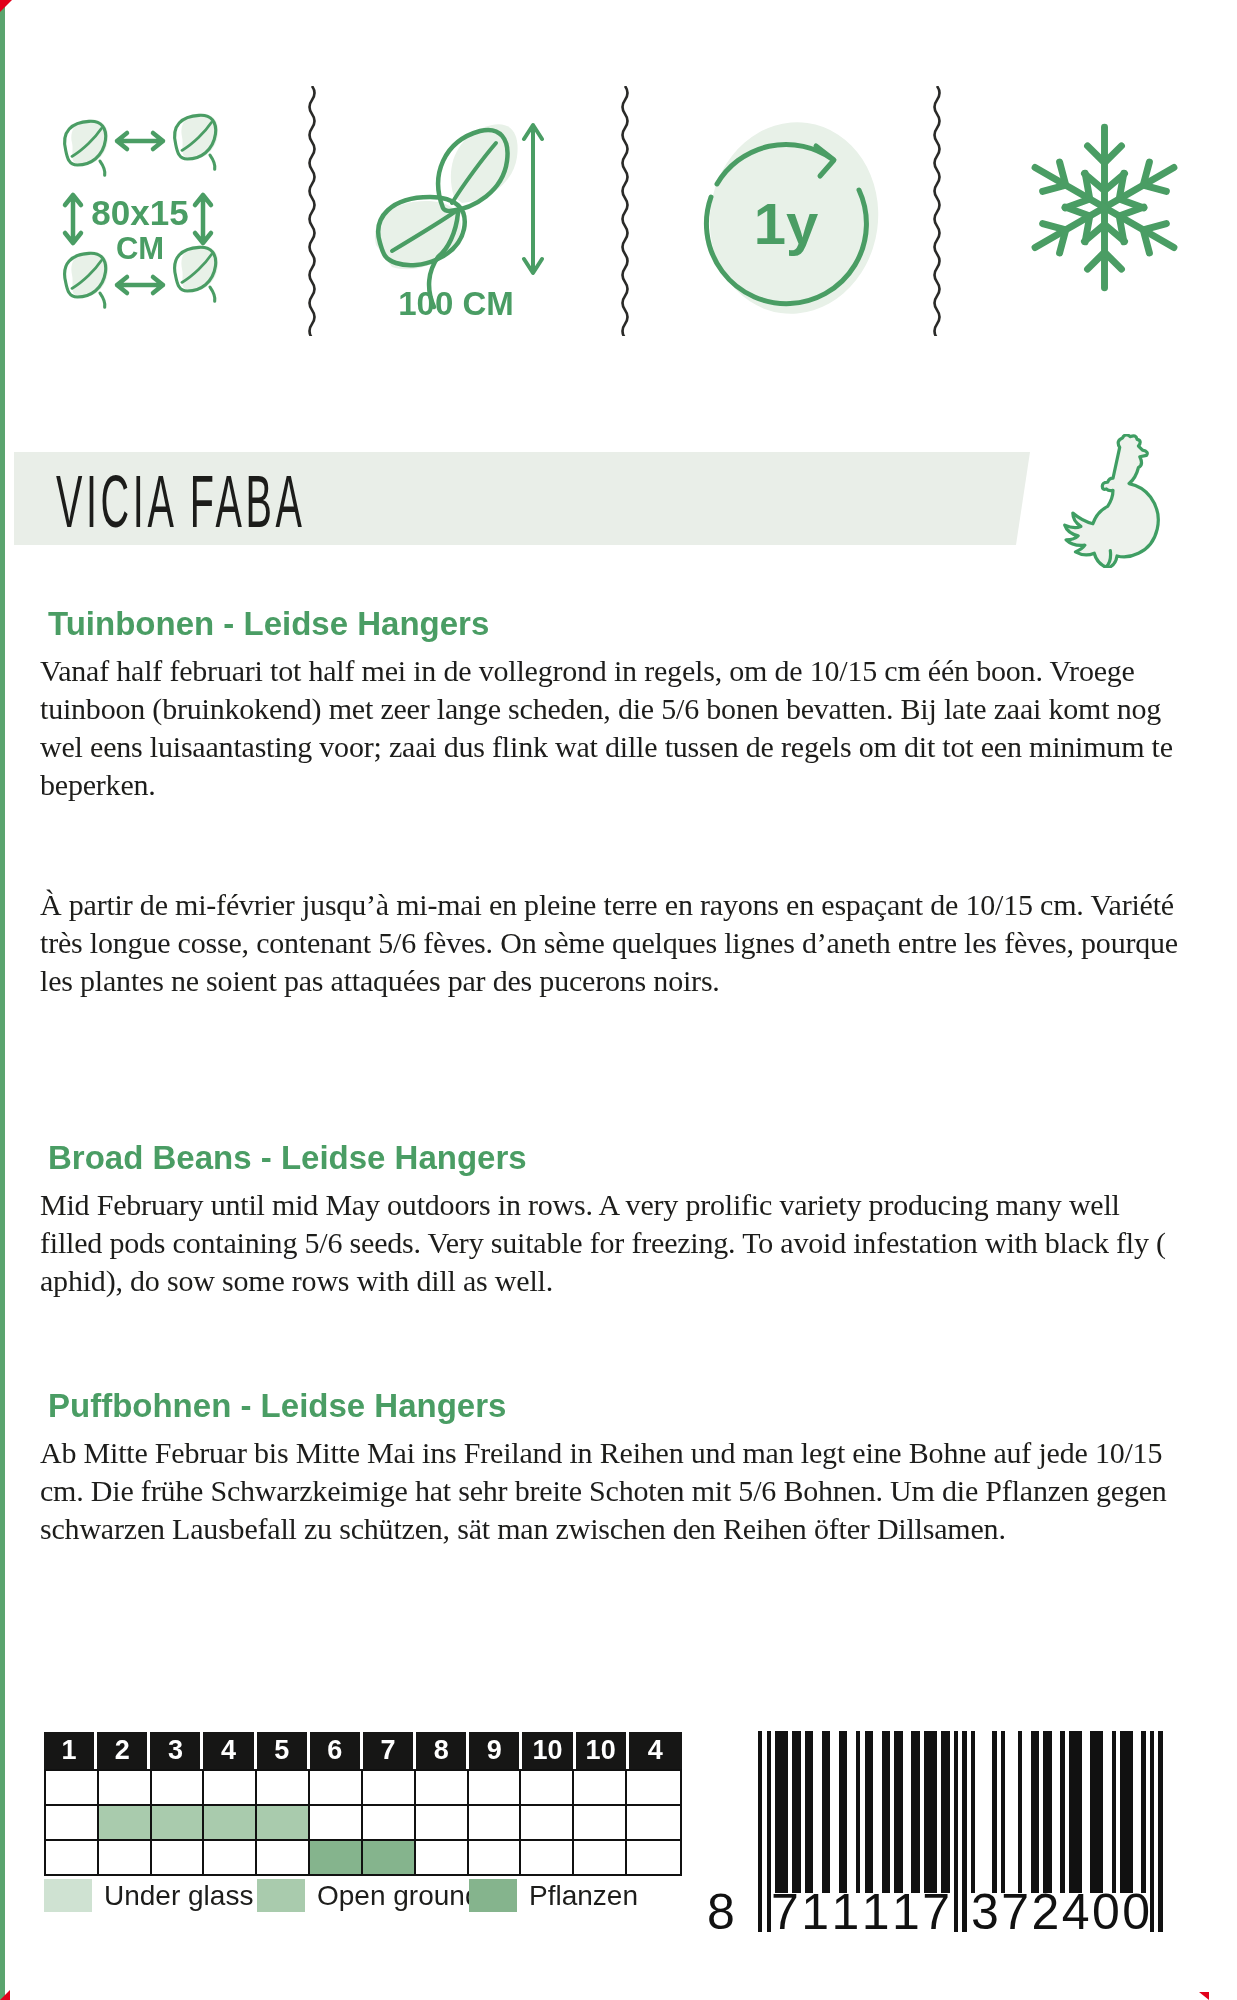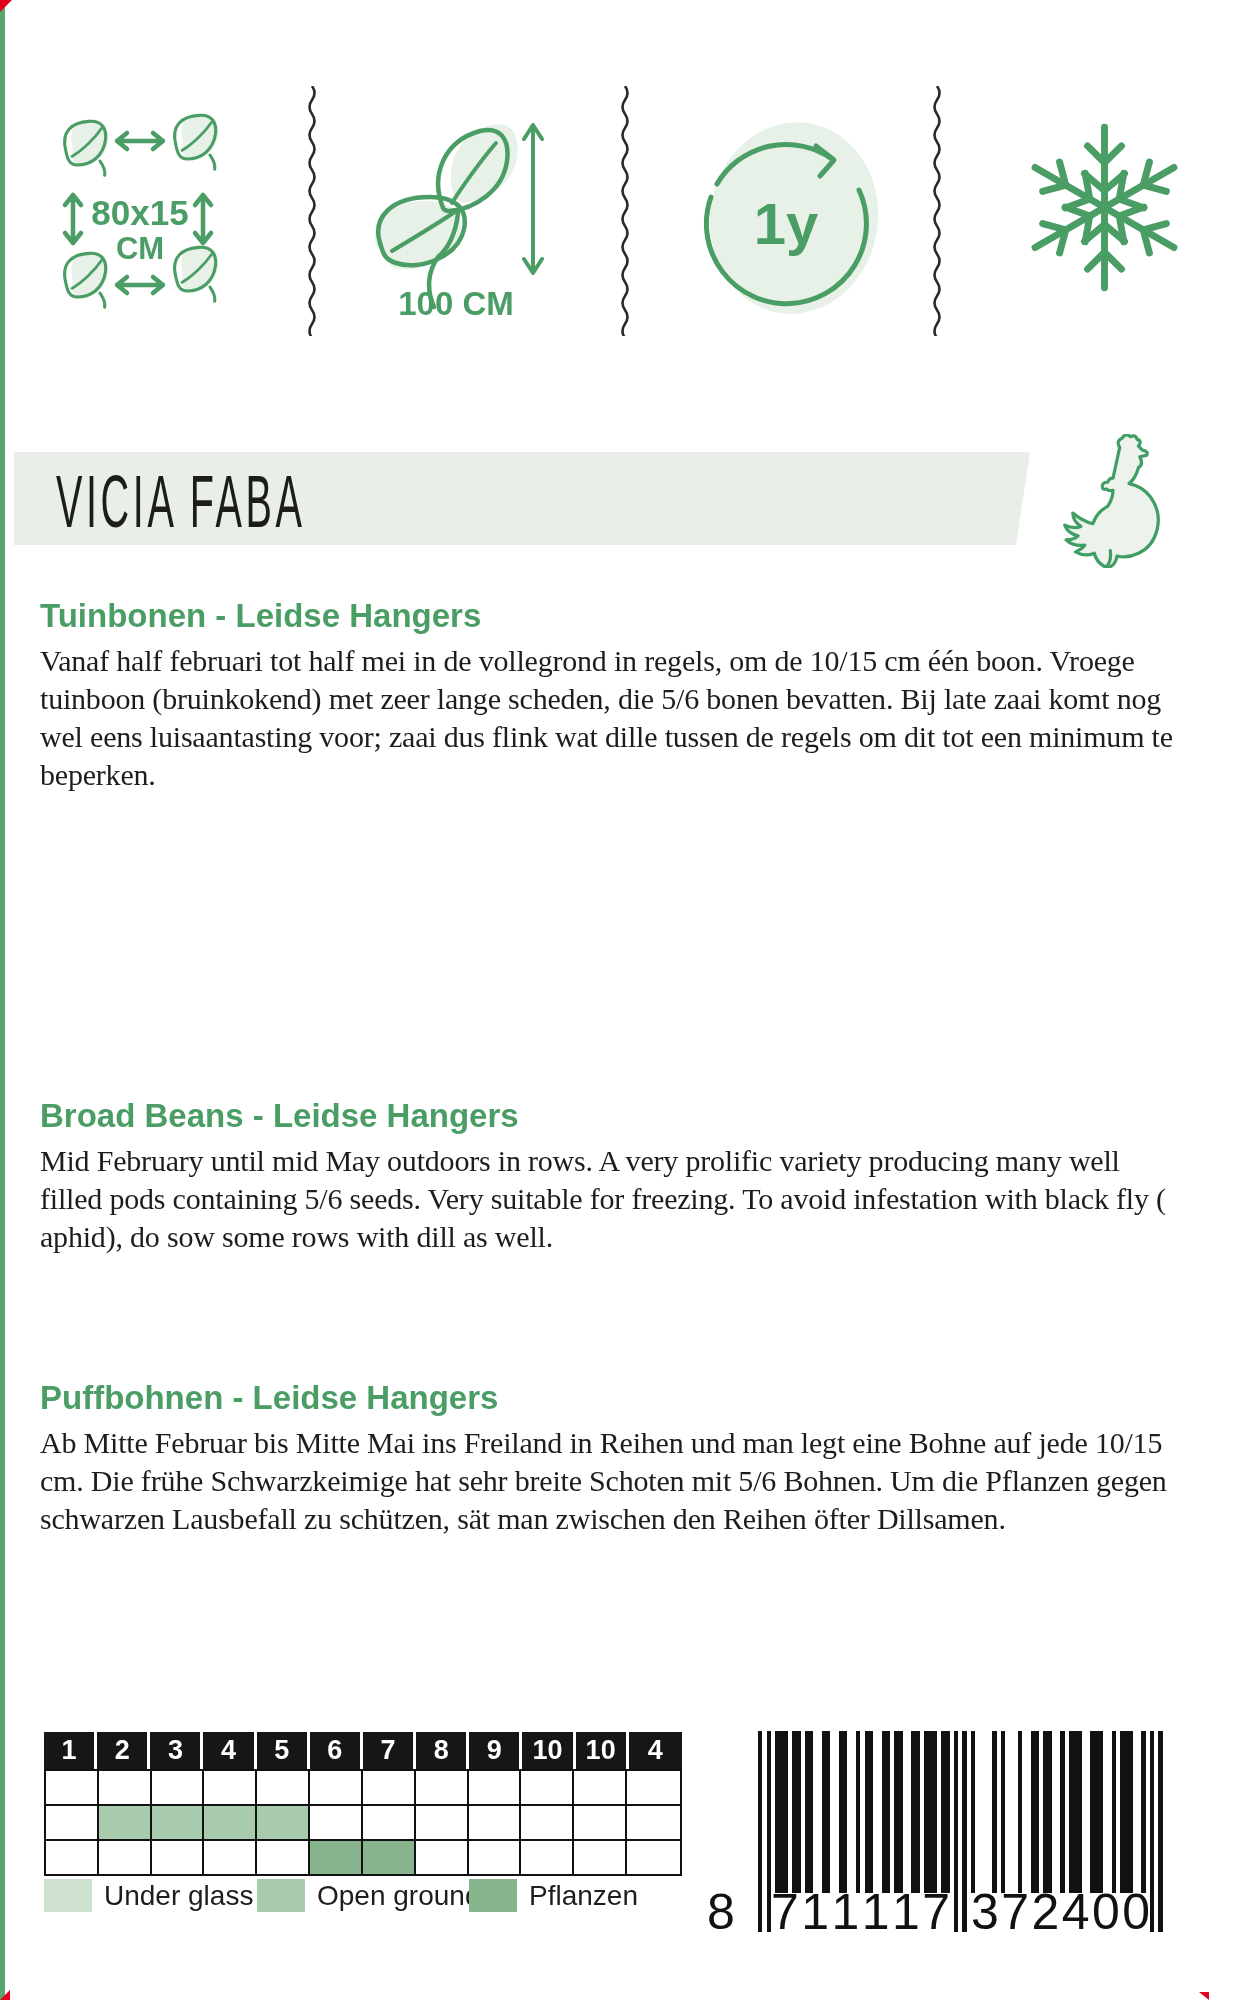--- a/index.html
+++ b/index.html
@@ -17,21 +17,21 @@
   .blob{fill:#e8f1e8;stroke:none;}
   .divider{position:absolute;top:86px;}
 
   .band{position:absolute;left:14px;top:452px;width:1016px;height:93px;background:#e9eee8;
         -webkit-clip-path:polygon(0 0,100% 0,calc(100% - 14px) 100%,0 100%);
         clip-path:polygon(0 0,100% 0,calc(100% - 14px) 100%,0 100%);}
   .latin{position:absolute;left:56px;top:459px;font-size:66px;font-weight:400;color:#1c1c1a;
          letter-spacing:6px;transform:scale(0.60,1.12);transform-origin:left top;white-space:nowrap;}
 
   .section{position:absolute;left:40px;width:1140px;}
-  .section h2{margin:0;font-size:33px;line-height:40px;font-weight:700;color:#4a9d64;}
+  .section h2{margin:8px;font-size:33px;line-height:40px;font-weight:700;color:#4a9d64;}
   .section p{margin:6px 0 0 0;font-size:30px;line-height:38px;letter-spacing:-0.2px;color:#1d1d1b;font-family:Liberation Serif, serif;}
 
   .calendar{position:absolute;left:44px;top:1732px;width:638px;}
   .cal-head{display:flex;}
   .cal-head-cell{box-sizing:border-box;width:53.16px;height:37px;background:#161615;color:#fff;
                  font-size:27px;font-weight:700;display:flex;align-items:center;justify-content:center;
                  border-right:3px solid #fff;}
   .cal-head-cell:last-child{border-right:none;}
   .cal-grid{border:2px solid #111;border-top:2px solid #111;}
   .cal-row{display:flex;height:33px;border-bottom:2px solid #111;}
@@ -140,22 +140,23 @@
              q-8,-3 -10,-11 q-7,3 -14,-1 q5,-2 7,-5 q-9,1 -14,-4 q6,0 9,-3 q-8,-2 -10,-8 q7,3 12,1
              q-6,-4 -6,-10 q7,6 15,8 q3,-9 11,-13 q4,-6 4,-12 q-3,1 -5,-1 q-3,1 -3,-2 q0,-3 4,-3 q1,-3 4,-3 Z" fill="#edf2ec" stroke="#3f9e63" stroke-width="2.4" stroke-linejoin="round"></path>
     <path d="M48,87 q1,8 -3,12 l-3,5 q7,-2 11,0" fill="none" stroke="#3f9e63" stroke-width="2.4" stroke-linecap="round" stroke-linejoin="round"></path>
   </svg>
 
   <div class="section" style="top:596px">
     <h2>Tuinbonen - Leidse Hangers</h2>
     <p>Vanaf half februari tot half mei in de vollegrond in regels, om de 10/15 cm één boon. Vroege tuinboon (bruinkokend) met zeer lange scheden, die 5/6 bonen bevatten. Bij late zaai komt nog wel eens luisaantasting voor; zaai dus flink wat dille tussen de regels om dit tot een minimum te beperken.</p>
   </div>
   <div class="section" style="top:880px">
-  </div>
-  <div class="section" style="top:1096px">
+    <p>À partir de mi-février jusqu’à mi-mai en pleine terre en rayons en espaçant de 10/15 cm. Variété très longue cosse, contenant 5/6 fèves. On sème quelques lignes d’aneth entre les fèves, pourque les plantes ne soient pas attaquées par des pucerons noirs.</p>
+  </div>
+  <div class="section" style="top:1130px">
     <h2>Broad Beans - Leidse Hangers</h2>
     <p>Mid February until mid May outdoors in rows. A very prolific variety producing many well filled pods containing 5/6 seeds. Very suitable for freezing. To avoid infestation with black fly ( aphid), do sow some rows with dill as well.</p>
   </div>
   <div class="section" style="top:1378px">
     <h2>Puffbohnen - Leidse Hangers</h2>
     <p>Ab Mitte Februar bis Mitte Mai ins Freiland in Reihen und man legt eine Bohne auf jede 10/15 cm. Die frühe Schwarzkeimige hat sehr breite Schoten mit 5/6 Bohnen. Um die Pflanzen gegen schwarzen Lausbefall zu schützen, sät man zwischen den Reihen öfter Dillsamen.</p>
   </div>
 
   <div class="calendar">
     <div class="cal-head">

